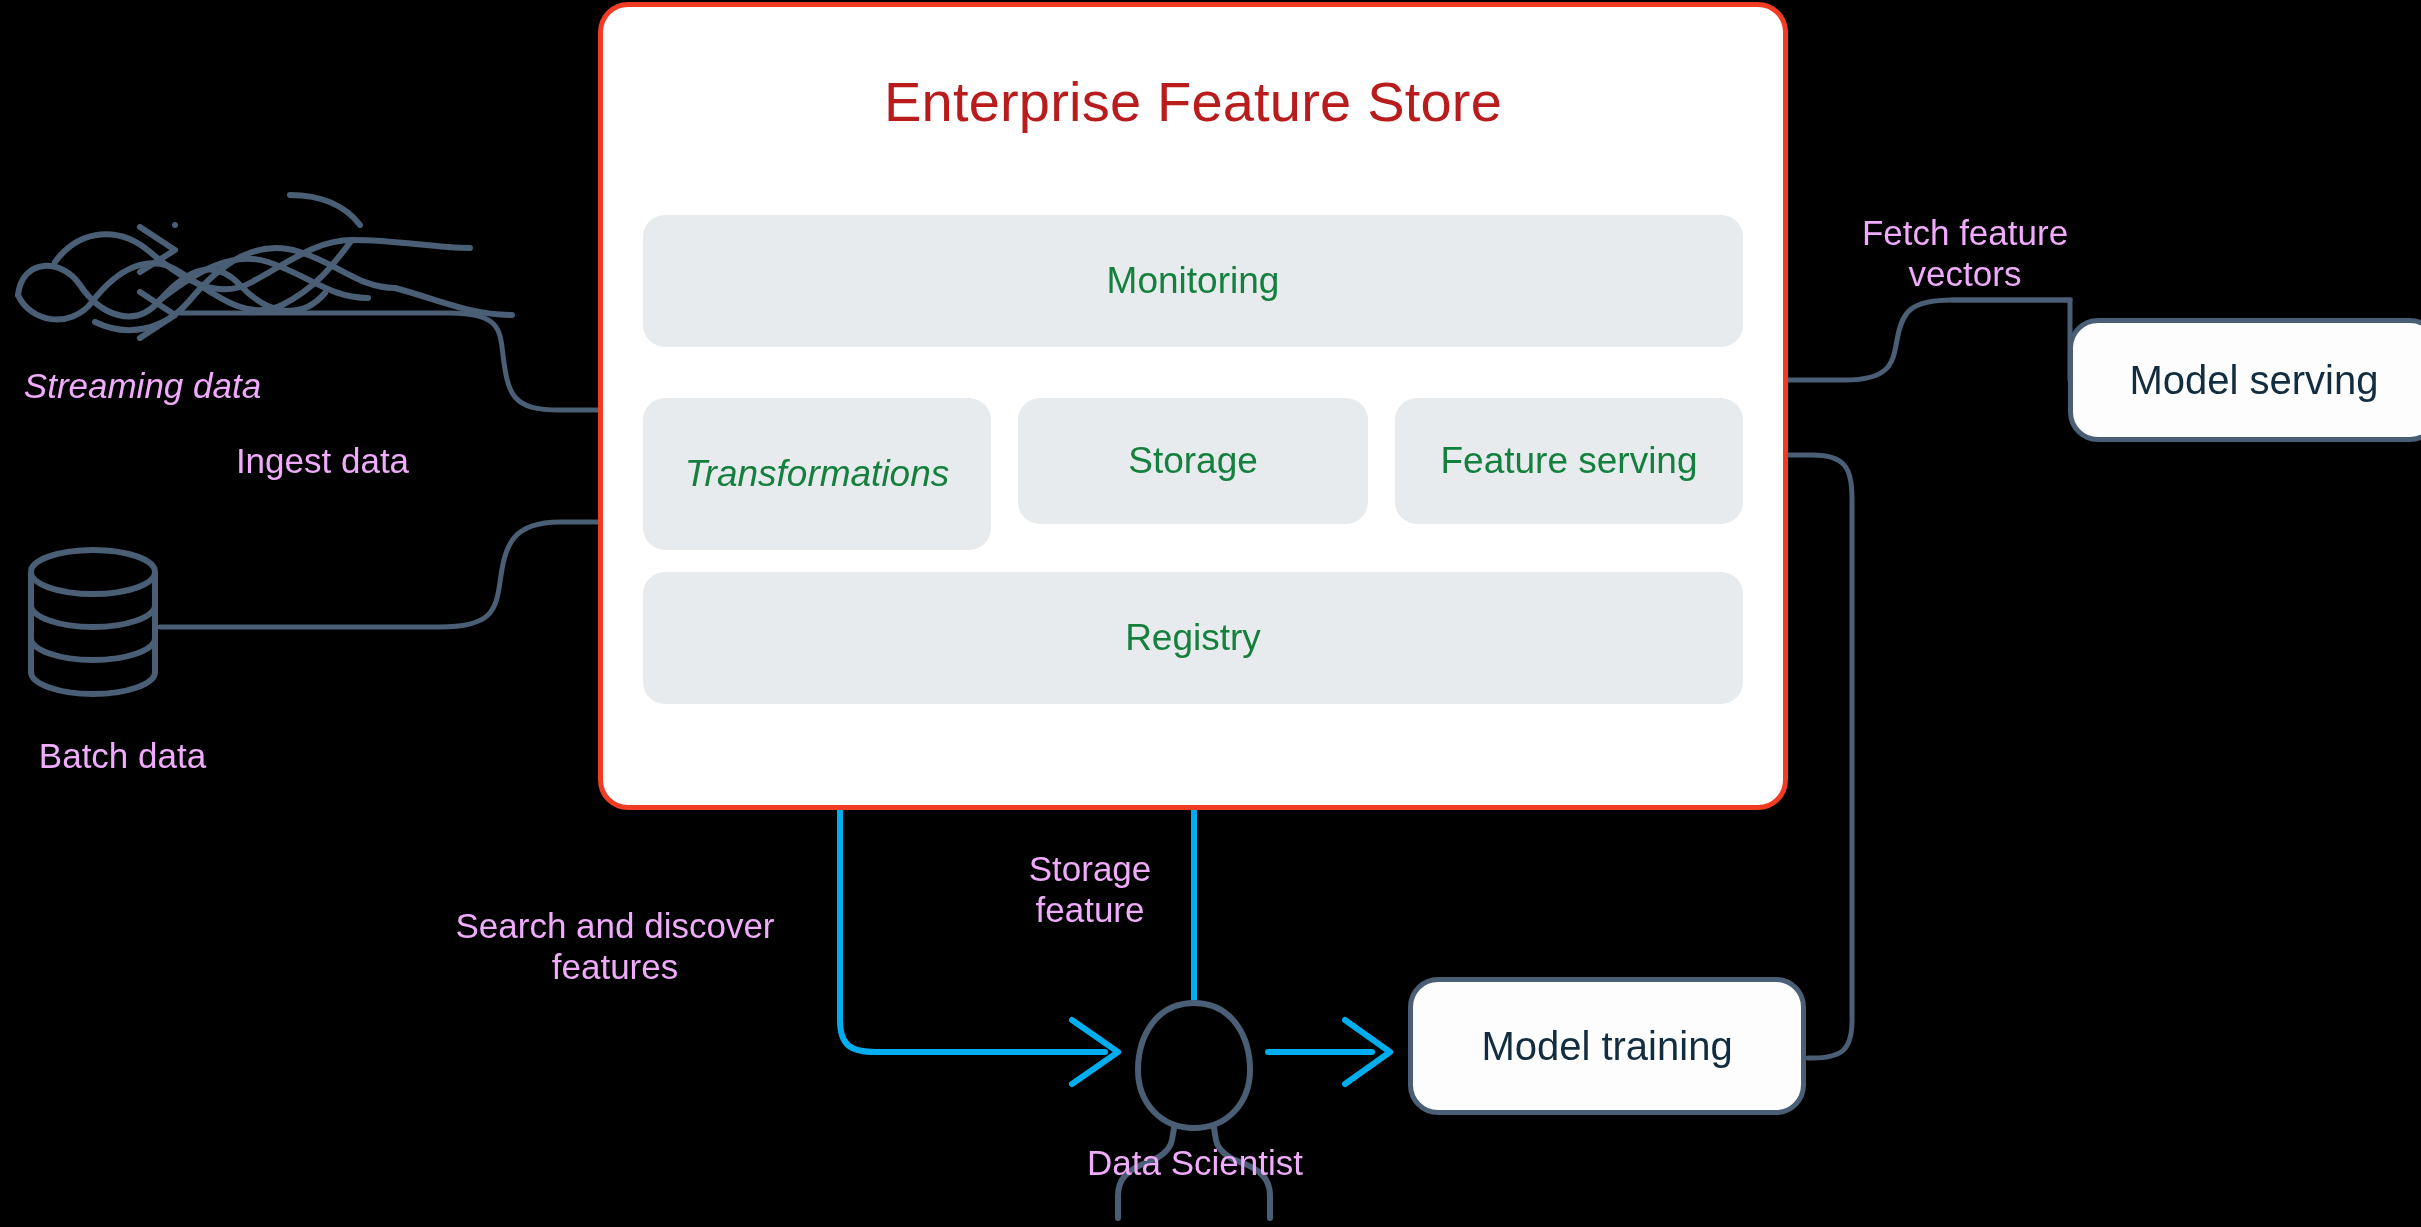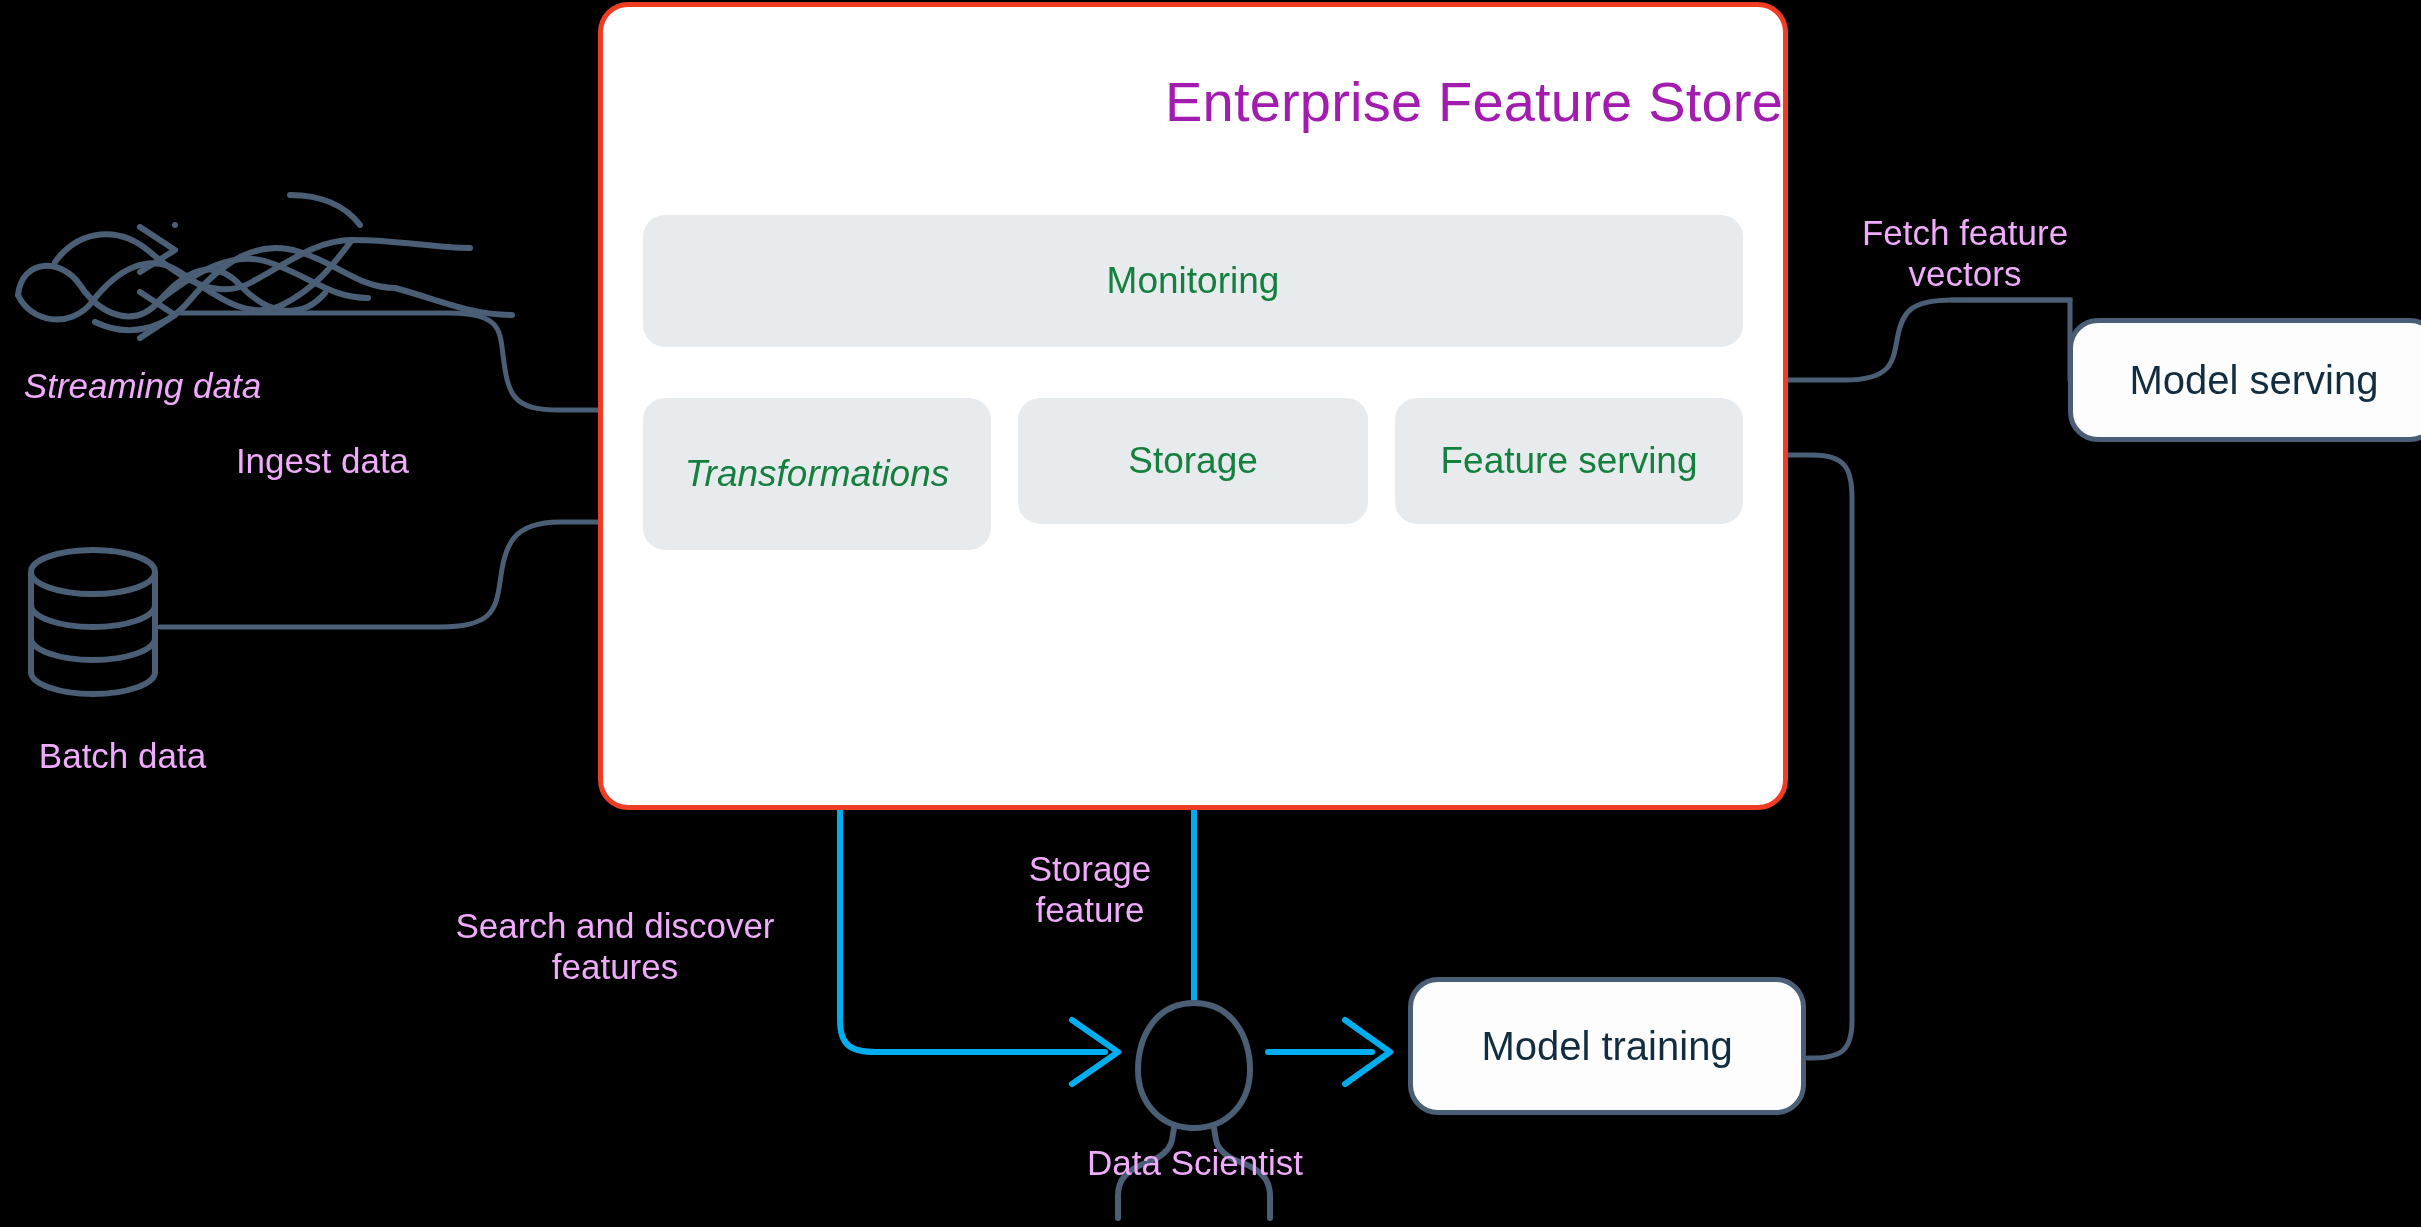--- a/index.html
+++ b/index.html
@@ -33,23 +33,23 @@
     background: #FFFFFF;
     border: 5px solid #F03C23;
     border-radius: 30px;
     box-sizing: border-box;
   }
   .store-title {
     position: absolute;
     left: 0;
     top: 62px;
     width: 100%;
-    text-align: right;
+    text-align: center;
     font-size: 56px;
-    color: #a21caf;
+    color: #b91c1c;
     letter-spacing: 0.2px;
   }
 
   
   .tile {
     position: absolute;
     background: #E7EBEE;
     border-radius: 22px;
     color: #15803d;
     font-size: 37px;
@@ -167,20 +167,23 @@
   <div class="tile" id="tile-transform">
     <span>Transformations</span>
   </div>
   <div class="tile" id="tile-storage">
     <span>Storage</span>
   </div>
   <div class="tile" id="tile-featserving">
     <span>Feature
 serving</span>
   </div>
+  <div class="tile" id="tile-registry">
+    <span>Registry</span>
+  </div>
 
   <div class="outer-box" id="box-model-serving">
     <span>Model serving</span>
   </div>
   <div class="outer-box" id="box-model-training">
     <span>Model training</span>
   </div>
 
   <div class="label" id="lbl-streaming">Streaming data</div>
   <div class="label" id="lbl-batch">Batch data</div>

